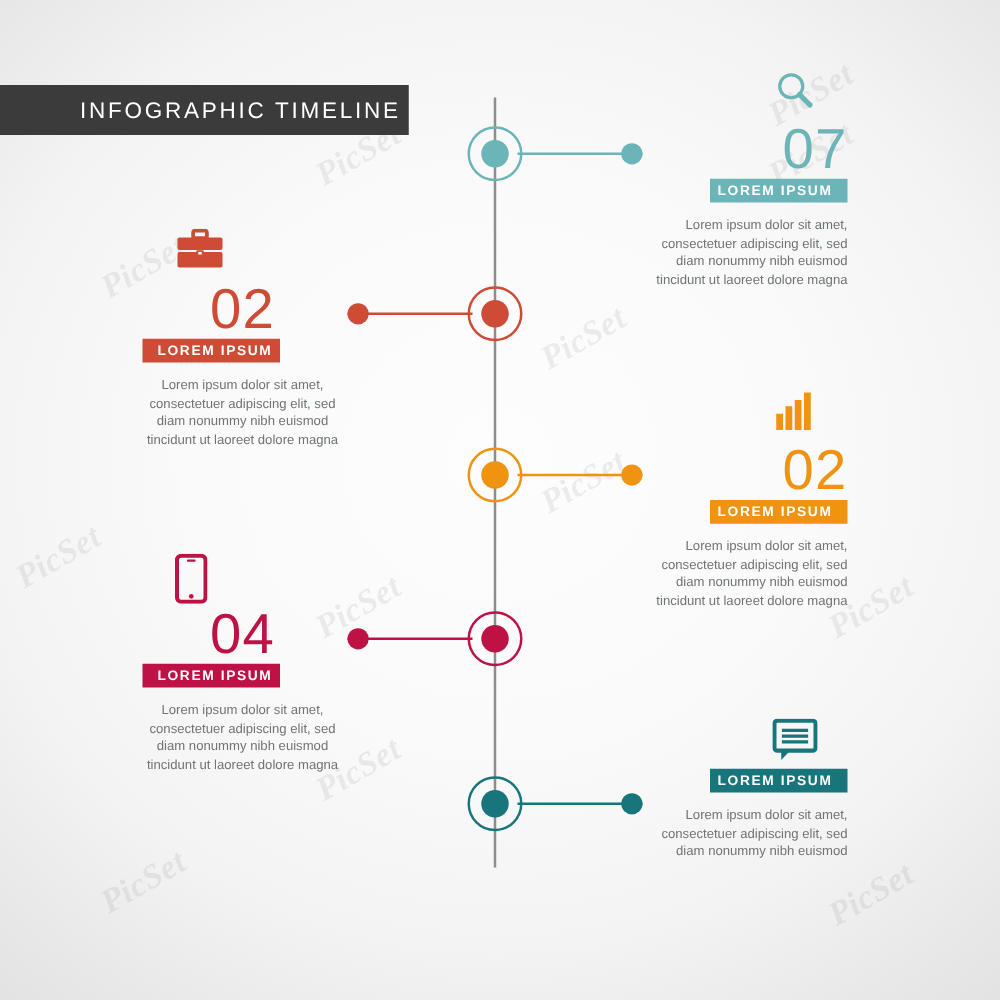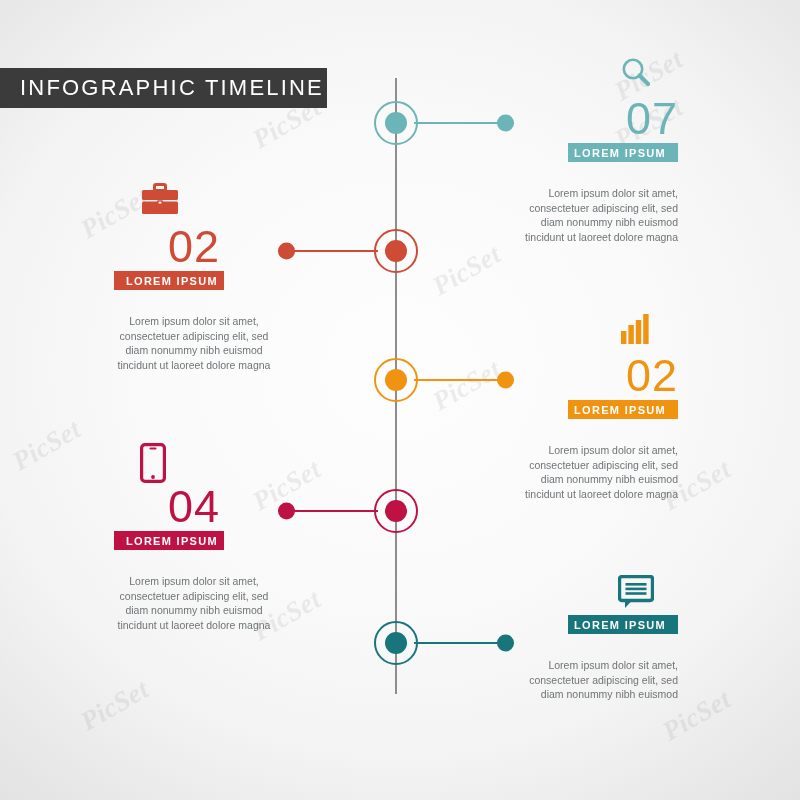--- a/index.html
+++ b/index.html
@@ -30,24 +30,24 @@
   }
 
   
   #banner{
     position:absolute;left:0;top:68px;width:327px;height:40px;
     background:#3b3b3b;
     display:flex;align-items:center;
   }
   #banner-text{
     color:#ffffff;
-    font-size:22px;
+    font-size:18px;
     letter-spacing:2.2px;
     font-weight:400;
-    margin-left:20px;
+    margin-left:64px;
   }
 
   
   #spine{
     position:absolute;left:395px;top:78px;width:2px;height:616px;
     background:#8d8d8d;
   }
 
   
   .marker{position:absolute;width:44px;height:44px;border-radius:50%;
@@ -79,21 +79,21 @@
   .ribbon{
     height:19px;display:flex;align-items:center;
     color:#ffffff;font-size:11px;letter-spacing:1.3px;font-weight:700;
     box-sizing:border-box;
   }
   .item.right .ribbon{justify-content:flex-end;padding-right:12px;}
   .item.left  .ribbon{justify-content:flex-start;padding-left:12px;}
 
   .body{
     font-size:10.5px;line-height:14.6px;color:#6f7476;
-    margin-top:24px;
+    margin-top:11px;
   }
 </style>
 </head>
 <body>
 
 <div id="stage">
 
   <div id="watermark-layer">
       <div class="wm" style="left: 78px; top: 198px; font-size: 27px;">PicSet</div>
       <div class="wm" style="left: 78px; top: 690px; font-size: 27px;">PicSet</div>

